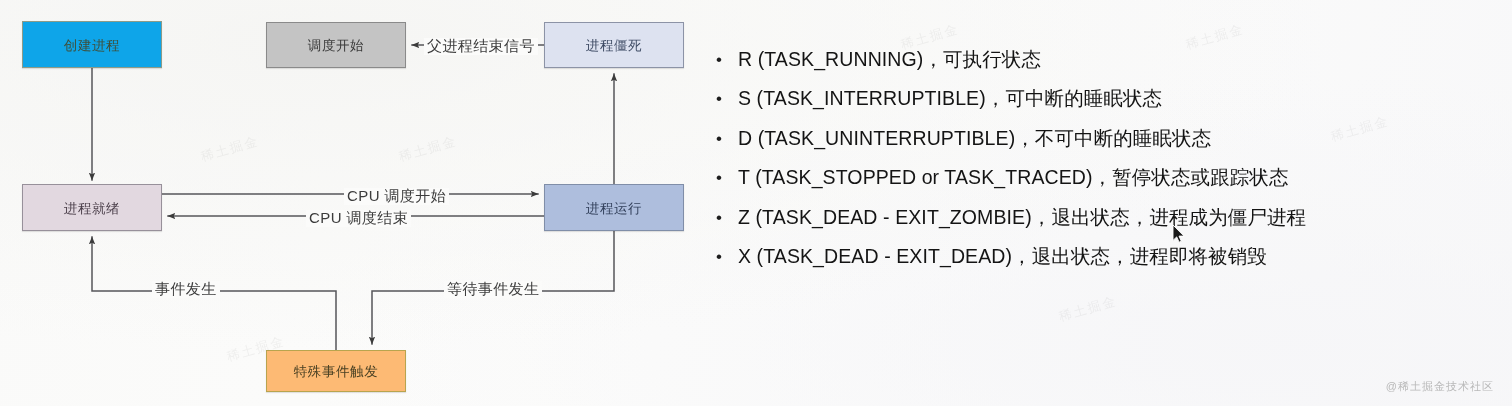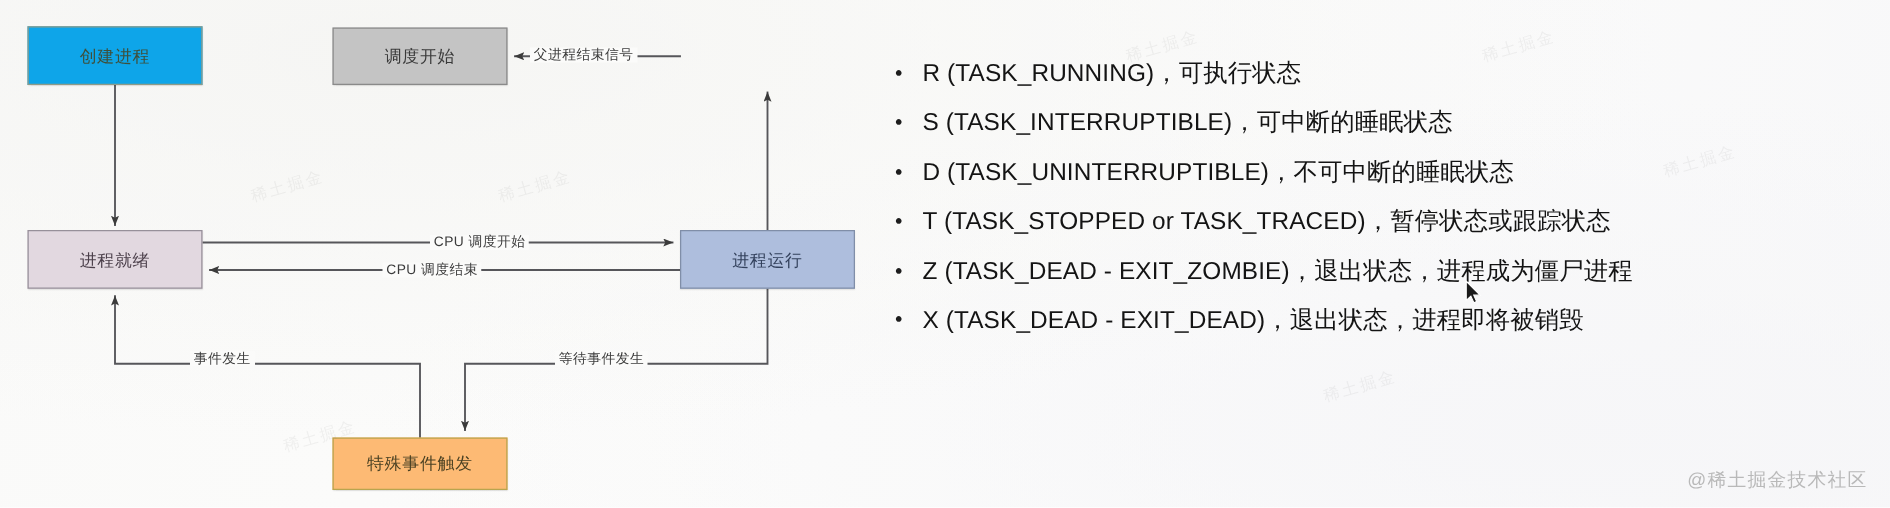--- a/index.html
+++ b/index.html
@@ -62,21 +62,21 @@
                    background: #dde2f0; color: #3d4a63; border-color: #8c93a6; }
   #node-ready    { left: 22px;  top: 184px; width: 140px; height: 47px;
                    background: #e2d8e0; color: #4b3f4a; border-color: #97909a; }
   #node-running  { left: 544px; top: 184px; width: 140px; height: 47px;
                    background: #aebedd; color: #33415c; border-color: #808ea8; }
   #node-special  { left: 266px; top: 350px; width: 140px; height: 42px;
                    background: #fdba74; color: #4a4123; border-color: #b9a44e; }
 
   .edge-label {
     position: absolute;
-    font-size: 11px;
+    font-size: 15px;
     color: #3c3c3c;
     letter-spacing: 0.4px;
     white-space: nowrap;
     background: #fbfbfa;
     padding: 0 3px;
     line-height: 1.1;
     text-align: right;
   }
   #label-parent-signal { left: 424px; top: 38px; }
   #label-sched-start   { left: 306px; top: 188px; margin-left: 38px; }
@@ -110,21 +110,21 @@
     line-height: 1.15;
     letter-spacing: 0.1px;
     white-space: nowrap;
   }
 
   
   #watermark-brand {
     position: absolute;
     right: 18px;
     bottom: 12px;
-    font-size: 15px;
+    font-size: 11px;
     color: #b9b9b9;
     letter-spacing: 1px;
     white-space: nowrap;
   }
   .ghost-mark {
     position: absolute;
     font-size: 13px;
     color: rgba(120,120,120,0.085);
     letter-spacing: 2px;
     white-space: nowrap;
@@ -182,20 +182,23 @@
     </svg>
 
     <div class="node" id="node-create">
       <span class="node-label">创建进程</span>
     </div>
 
     <div class="node" id="node-end">
       <span class="node-label">调度开始</span>
     </div>
 
+    <div class="node" id="node-zombie">
+      <span class="node-label">进程僵死</span>
+    </div>
 
     <div class="node" id="node-ready">
       <span class="node-label">进程就绪</span>
     </div>
 
     <div class="node" id="node-running">
       <span class="node-label">进程运行</span>
     </div>
 
     <div class="node" id="node-special">

